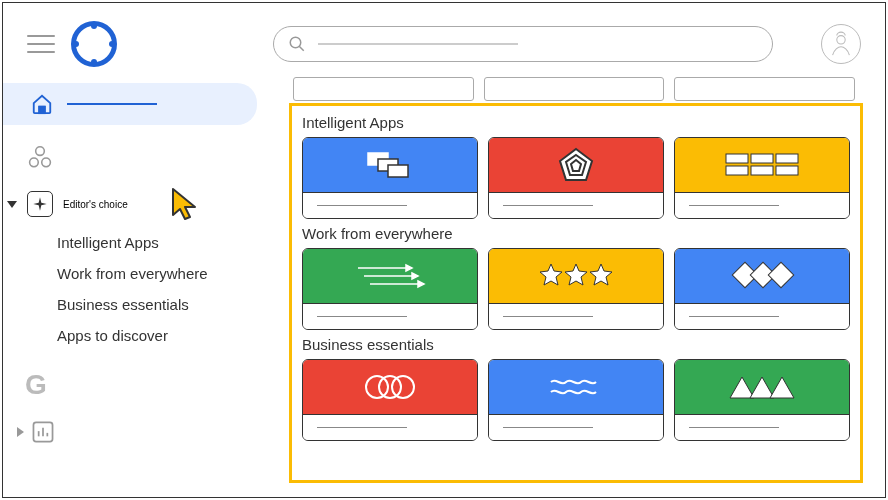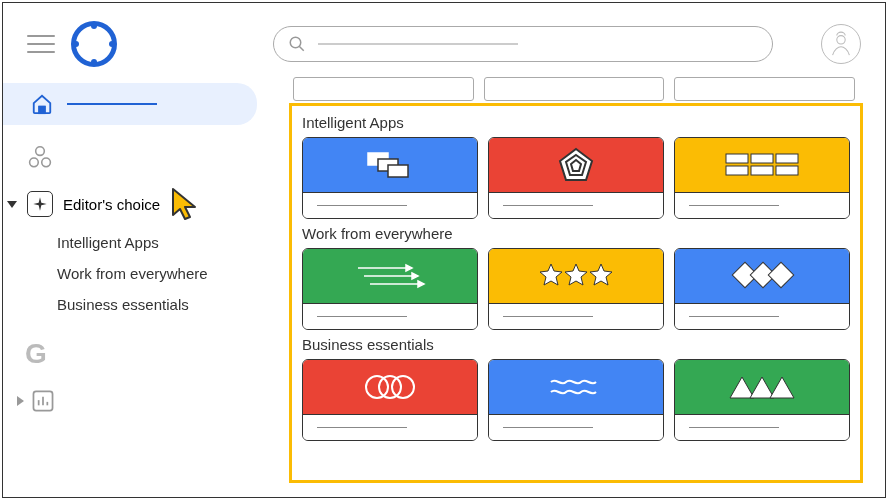--- a/index.html
+++ b/index.html
@@ -26,21 +26,21 @@
     .sidebar { position:absolute; left:14px; top:80px; width:240px;}
     .nav-pill { background:#e8f0fe; border-radius: 0 20px 20px 0; padding:10px 16px; display:flex; align-items:center; gap:14px; margin-left:-14px; padding-left:28px;}
     .home-icon { width:22px; height:22px; }
     .pill-line { height:2px; background:#2062d4; width:90px;}
     .circles-icon { margin: 20px 0 16px 10px; }
     .editor-row { display:flex; align-items:center; gap:10px; margin-left:-10px; position:relative;}
     .caret { width:0; height:0; border-left:5px solid transparent; border-right:5px solid transparent; border-top:7px solid #333;}
     .star-badge { width:26px; height:26px; border:1.5px solid #333; border-radius:5px; display:flex; align-items:center; justify-content:center;}
     .menu-list { margin-left: 40px; margin-top:10px;}
     .menu-list li { list-style:none; font-size:15px; color:#333; padding:7px 0; cursor:pointer;}
-    .editor-label { font-size:15px; font-weight:500;}
+    .editor-label { font-size:10px; font-weight:500;}
     .cursor-arrow { position:absolute; left:162px; top:-6px; }
     .g-icon { margin:18px 0 0 8px; font-size:28px; font-weight:bold; color:#bbb; font-family: Arial;}
     .chart-row { display:flex; align-items:center; gap:6px; margin:18px 0 0 0;}
     .chart-caret { width:0; height:0; border-top:5px solid transparent; border-bottom:5px solid transparent; border-left:7px solid #999;}
     
     
     .main { position:absolute; left:286px; top:100px; width:574px; height:380px; border:3px solid #fbbc04; padding: 6px 10px 8px; overflow:hidden;}
     .section-title { font-size:15px; color:#333; margin: 2px 0 6px;}
     .card-row { display:flex; gap:10px; margin-bottom:6px;}
     .card { flex:1; border:1.5px solid #333; border-radius:6px; overflow:hidden; height:82px; display:flex; flex-direction:column;}
@@ -105,20 +105,21 @@
       </div>
       <span class="editor-label">Editor's choice</span>
       <svg class="cursor-arrow" width="36" height="40" viewBox="0 0 36 40">
         <path d="M4 4 L4 30 L11 24 L16 34 L21 32 L16 22 L26 22 Z" fill="#fbbc04" stroke="#333" stroke-width="2" stroke-linejoin="round"></path>
       </svg>
     </div>
     <ul class="menu-list">
       <li><span>Intelligent Apps</span></li>
       <li><span>Work from everywhere</span></li>
       <li><span>Business essentials</span></li>
+      <li><span>Apps to discover</span></li>
     </ul>
     <div class="g-icon">G</div>
     <div class="chart-row">
       <div class="chart-caret"></div>
       <svg width="26" height="26" viewBox="0 0 30 30" fill="none" stroke="#999" stroke-width="2">
           <rect x="4" y="4" width="22" height="22" rx="3"></rect>
           <line x1="10" y1="20" x2="10" y2="14"></line>
           <line x1="15" y1="20" x2="15" y2="10"></line>
           <line x1="20" y1="20" x2="20" y2="16"></line>
         </svg>

